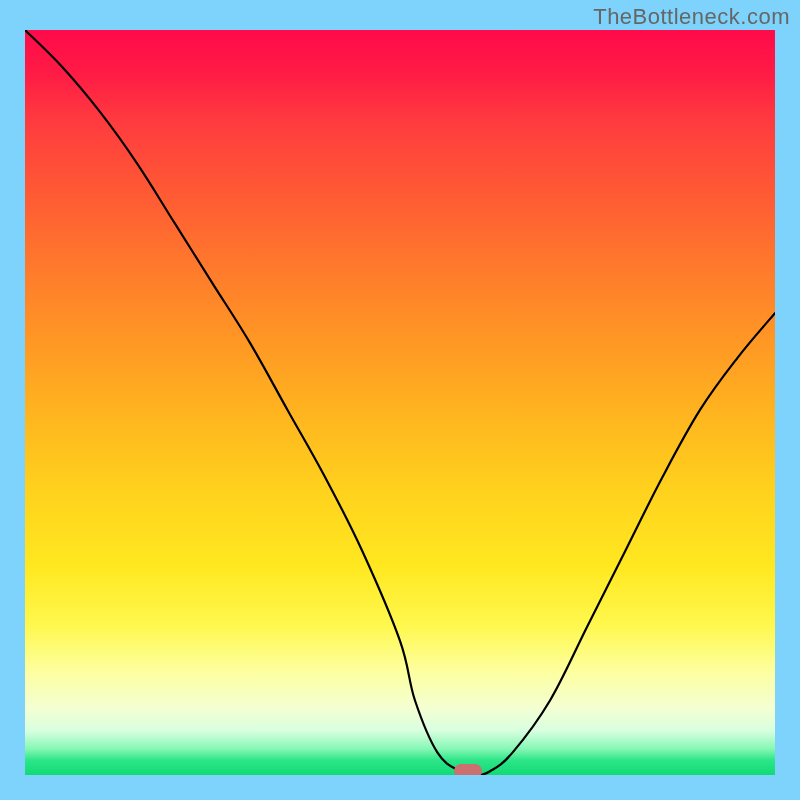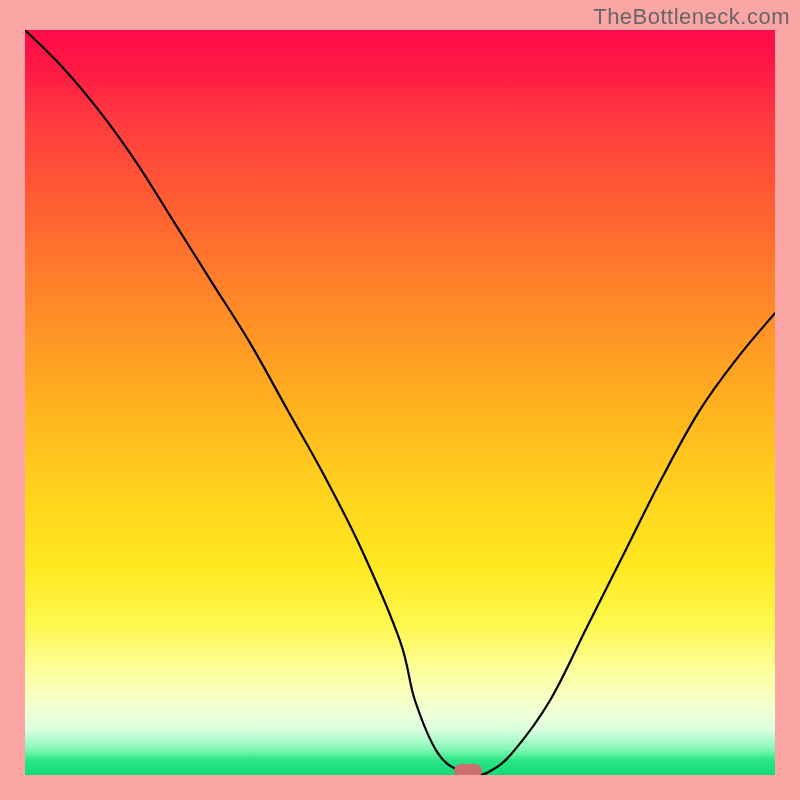--- a/index.html
+++ b/index.html
@@ -8,21 +8,21 @@
     width: 800px;
     height: 800px;
     overflow: hidden;
     background: #000;
     font-family: Arial, Helvetica, sans-serif;
   }
   .frame {
     position: relative;
     width: 800px;
     height: 800px;
-    background: #fca5a5;
+    background: #7dd3fc;
   }
   .watermark {
     position: absolute;
     top: 4px;
     right: 10px;
     color: #666;
     font-size: 22px;
     font-weight: 500;
     letter-spacing: 0.5px;
     z-index: 10;

